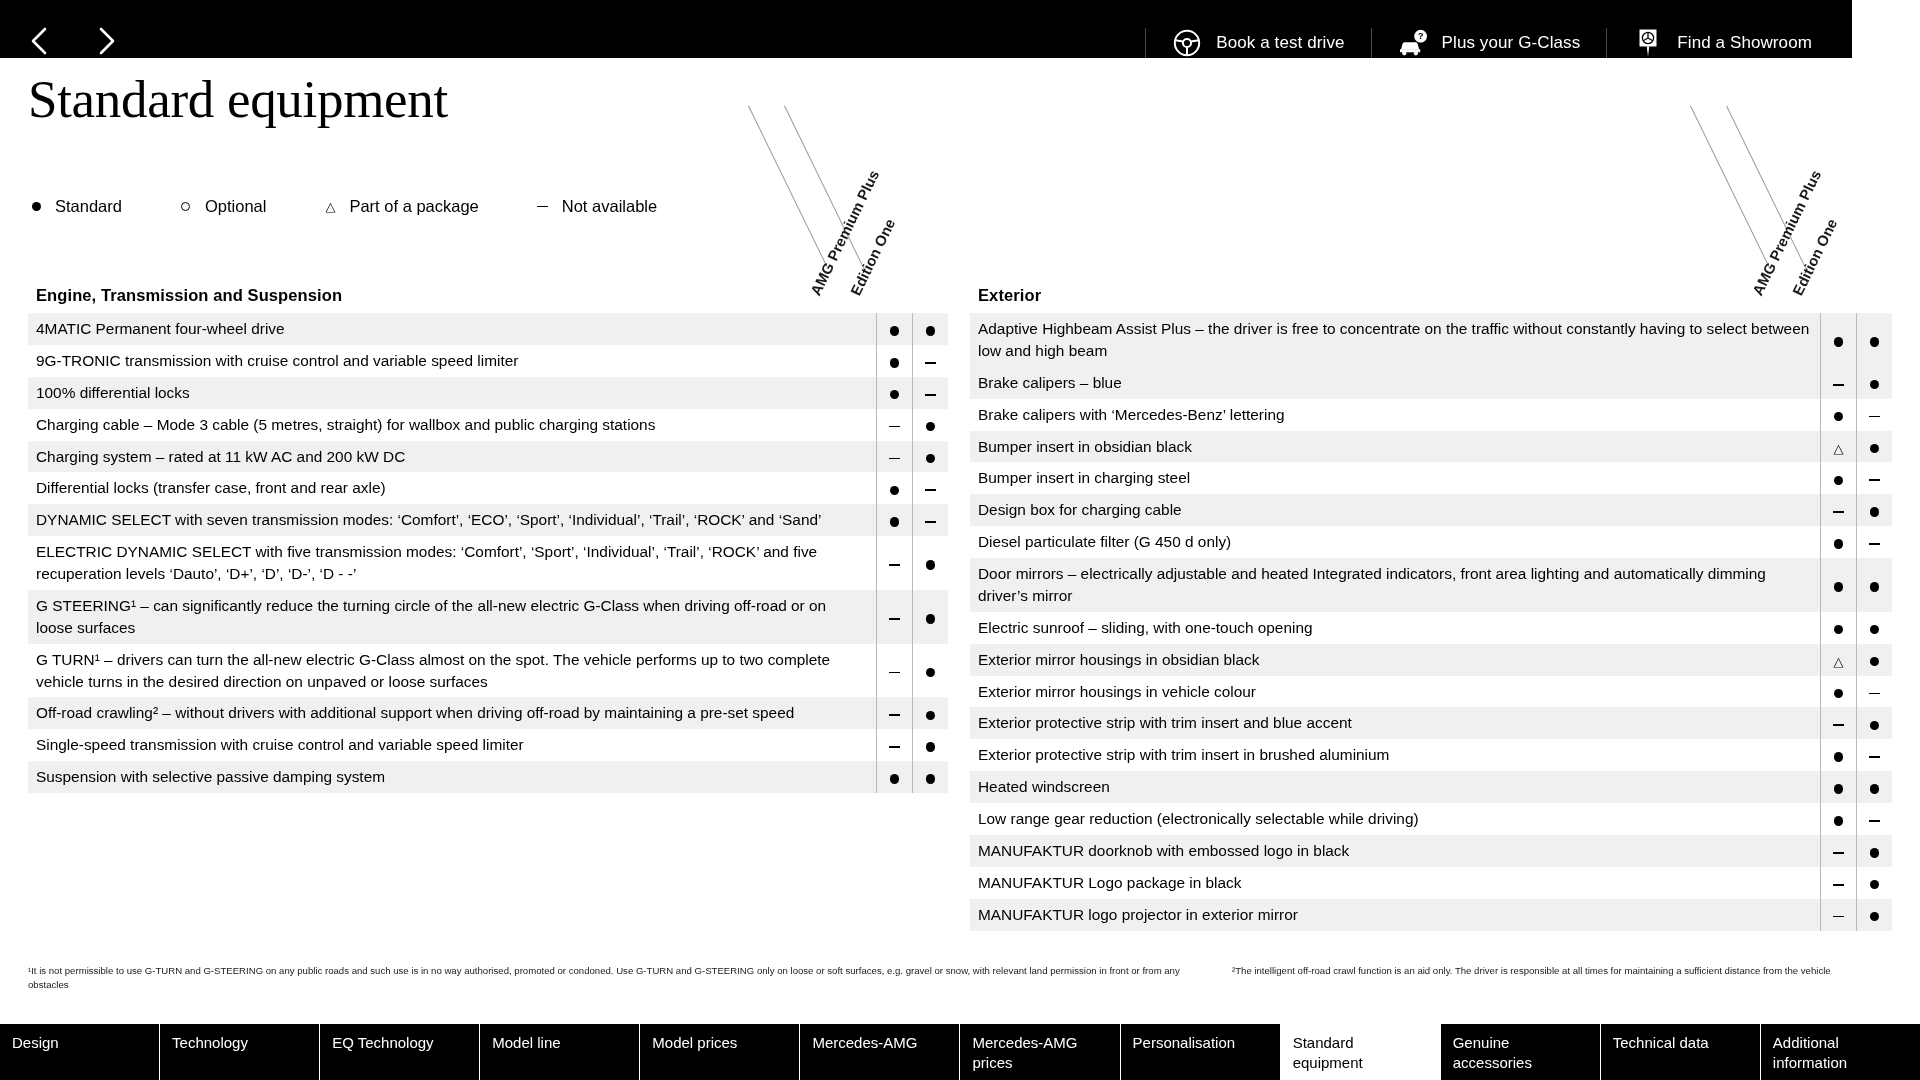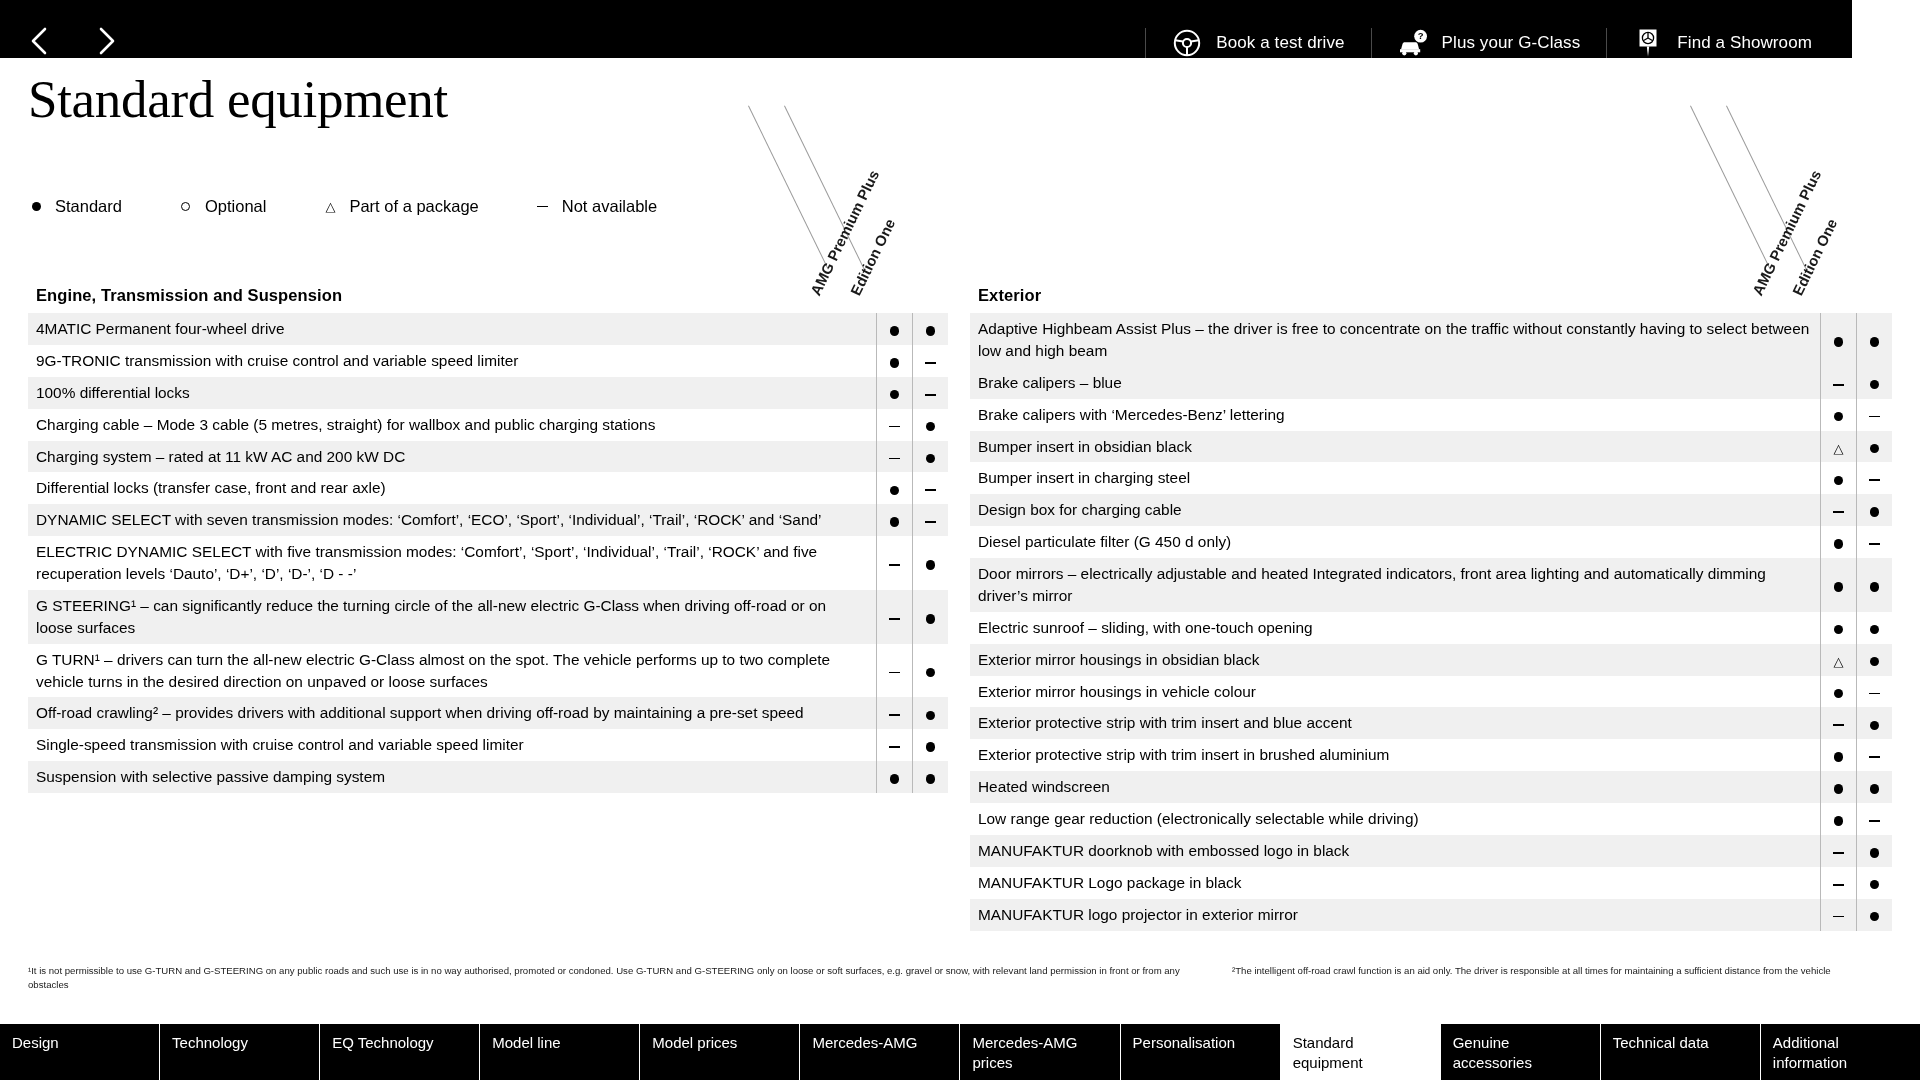--- a/index.html
+++ b/index.html
@@ -324,21 +324,21 @@
         <div class="row">
           <div class="row-label">G TURN¹ – drivers can turn the all-new electric G-Class almost on the spot. The vehicle performs up to two complete vehicle turns in the desired direction on unpaved or loose surfaces</div>
           <div class="cell c1">
             <span class="sym-dash"></span>
           </div>
           <div class="cell c2">
             <span class="sym-dot"></span>
           </div>
         </div>
         <div class="row alt">
-          <div class="row-label">Off-road crawling² – provides drivers with additional support when driving off-road by maintaining a pre-set speed</div>
+          <div class="row-label">Off-road crawling² – without drivers with additional support when driving off-road by maintaining a pre-set speed</div>
           <div class="cell c1">
             <span class="sym-dash"></span>
           </div>
           <div class="cell c2">
             <span class="sym-dot"></span>
           </div>
         </div>
         <div class="row">
           <div class="row-label">Single-speed transmission with cruise control and variable speed limiter</div>
           <div class="cell c1">

